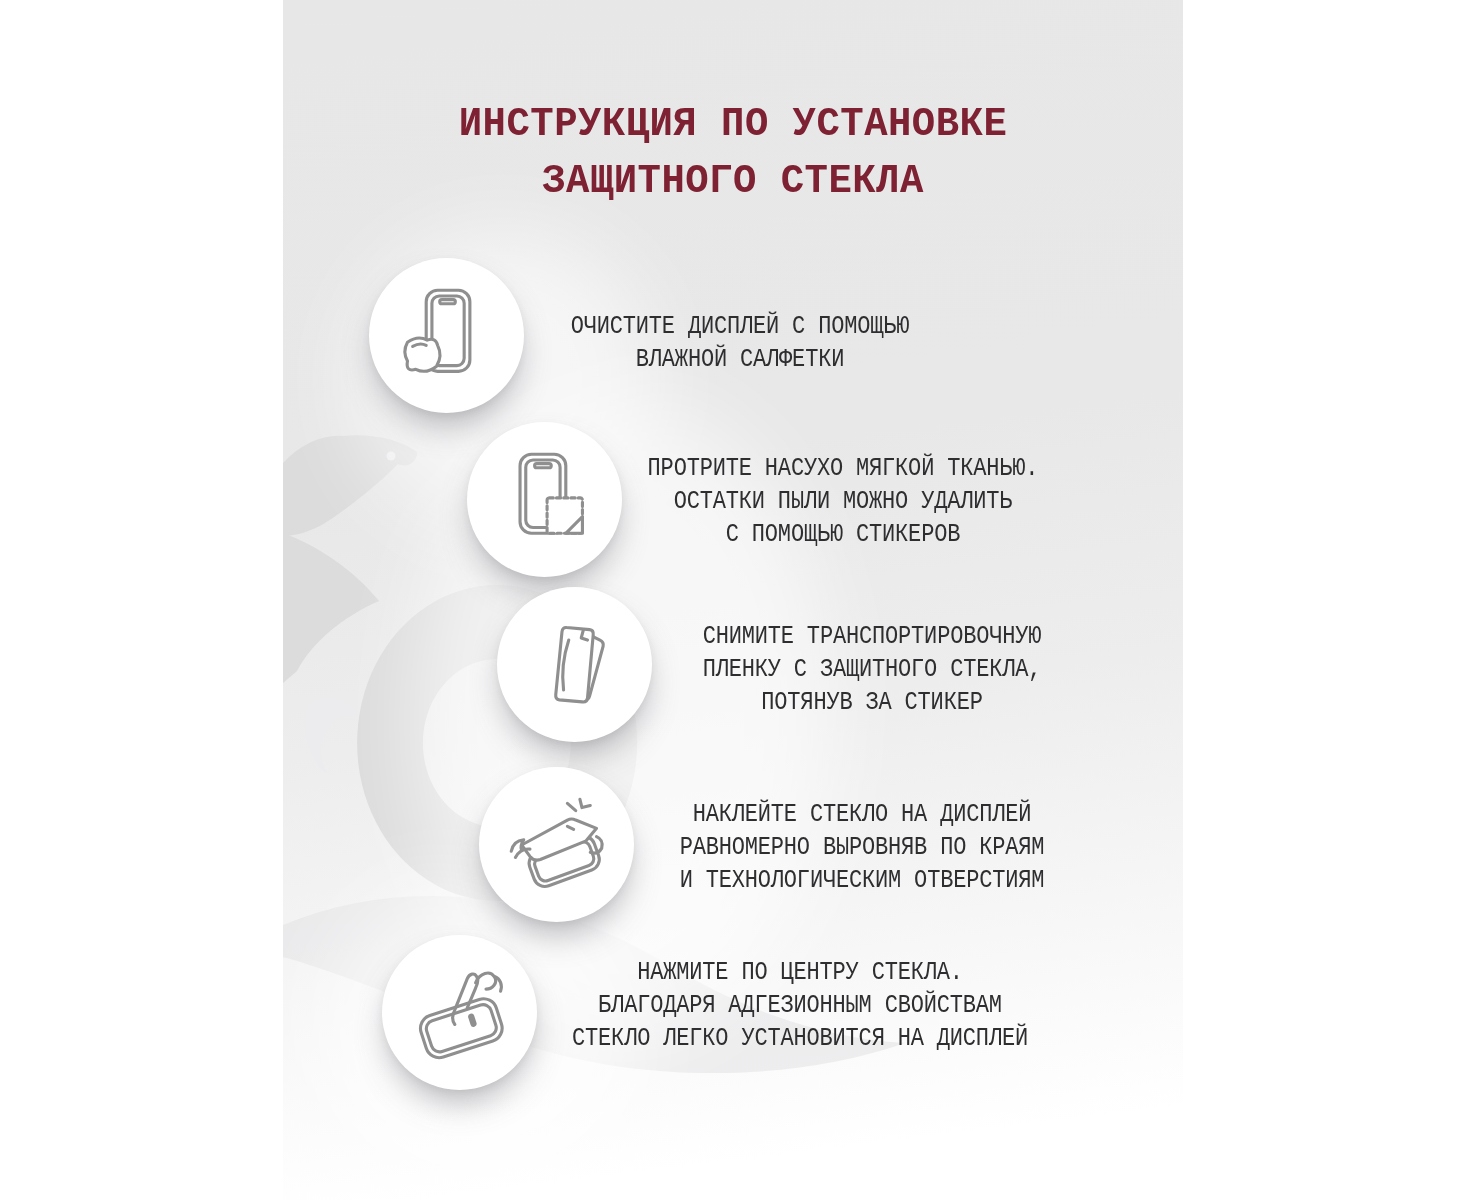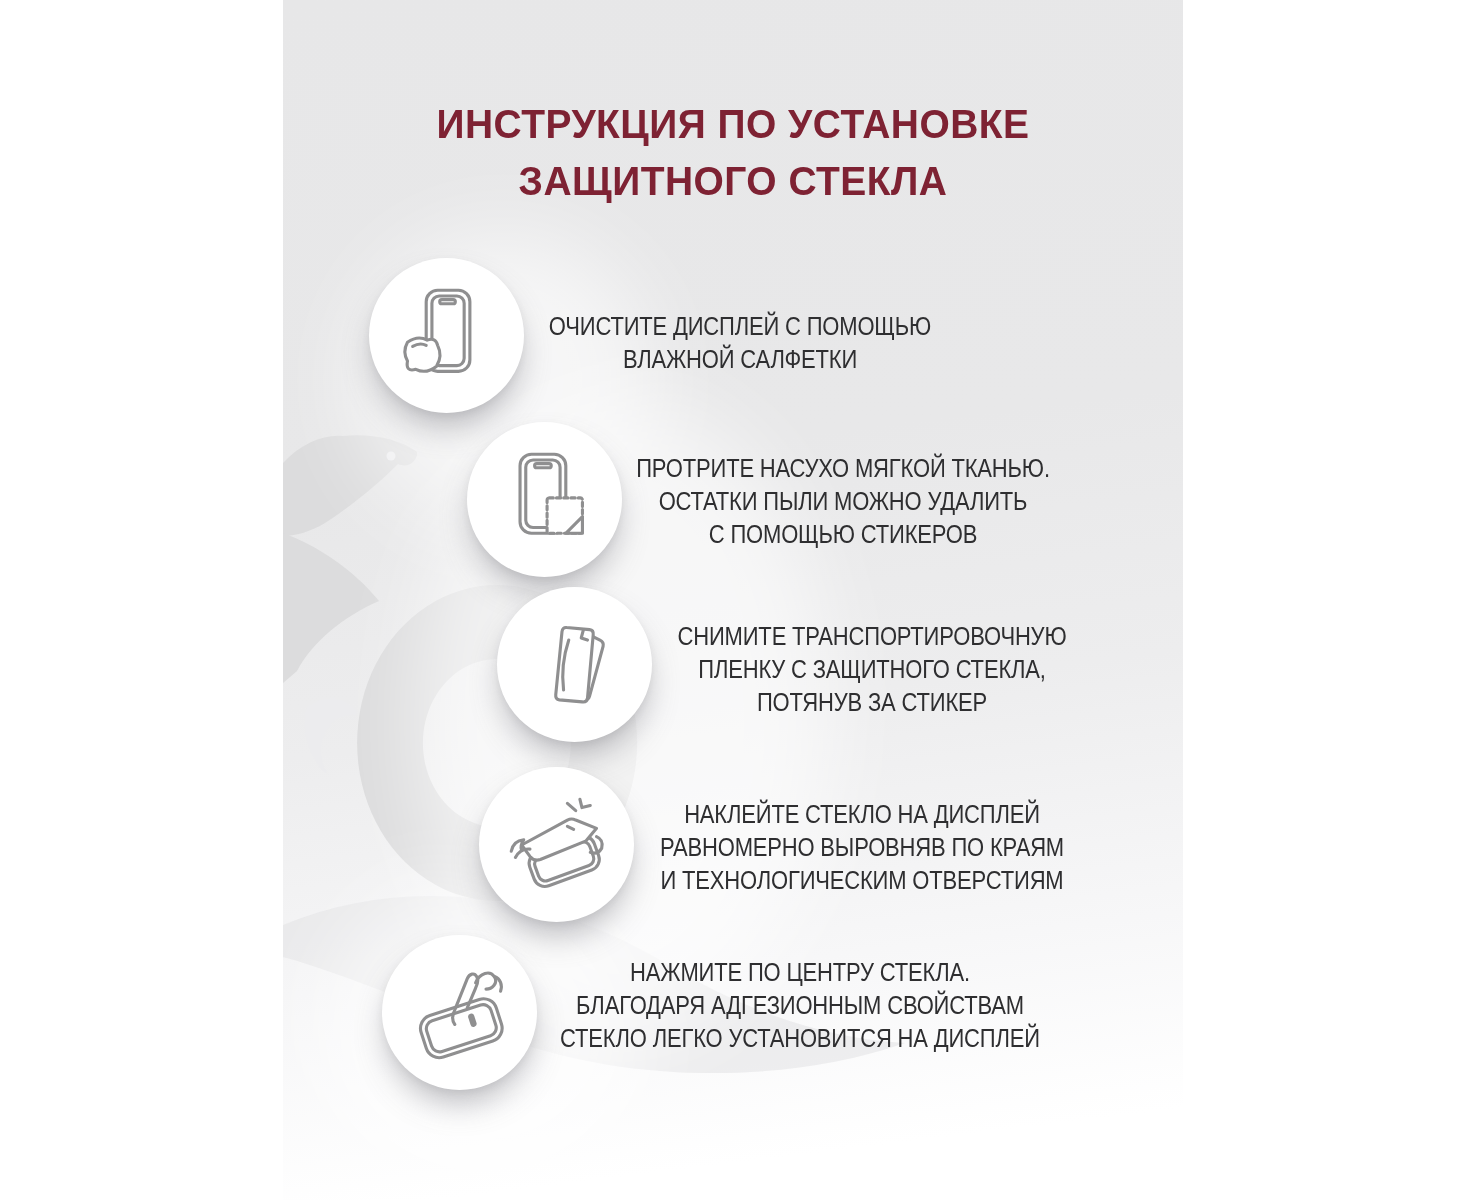--- a/index.html
+++ b/index.html
@@ -1,17 +1,17 @@
 <!DOCTYPE html>
 <html lang="ru"><head>
 <meta charset="utf-8">
 <style>
   html,body{margin:0;padding:0;background:#ffffff;}
   .page{position:relative;width:1467px;height:1200px;background:#ffffff;overflow:hidden;
-        font-family:Liberation Sans, sans-serif;}
+        font-family:Liberation Mono, monospace;}
   .content{position:absolute;left:283px;top:0;width:900px;height:1200px;
         background:linear-gradient(173deg,#e7e7e8 0%,#e8e8e9 38%,#ededee 58%,#f7f7f8 78%,#ffffff 93%);}
   
   .watermark{position:absolute;left:0;top:385px;width:700px;height:790px;pointer-events:none;}
   
   .blob{position:absolute;background:rgba(255,255,255,0.62);border-radius:50%;filter:blur(42px);}
   .blob-1{left:70px;top:230px;width:300px;height:300px;}
   .blob-2{left:130px;top:400px;width:420px;height:640px;}
   .blob-3{left:40px;top:880px;width:320px;height:300px;}
   

